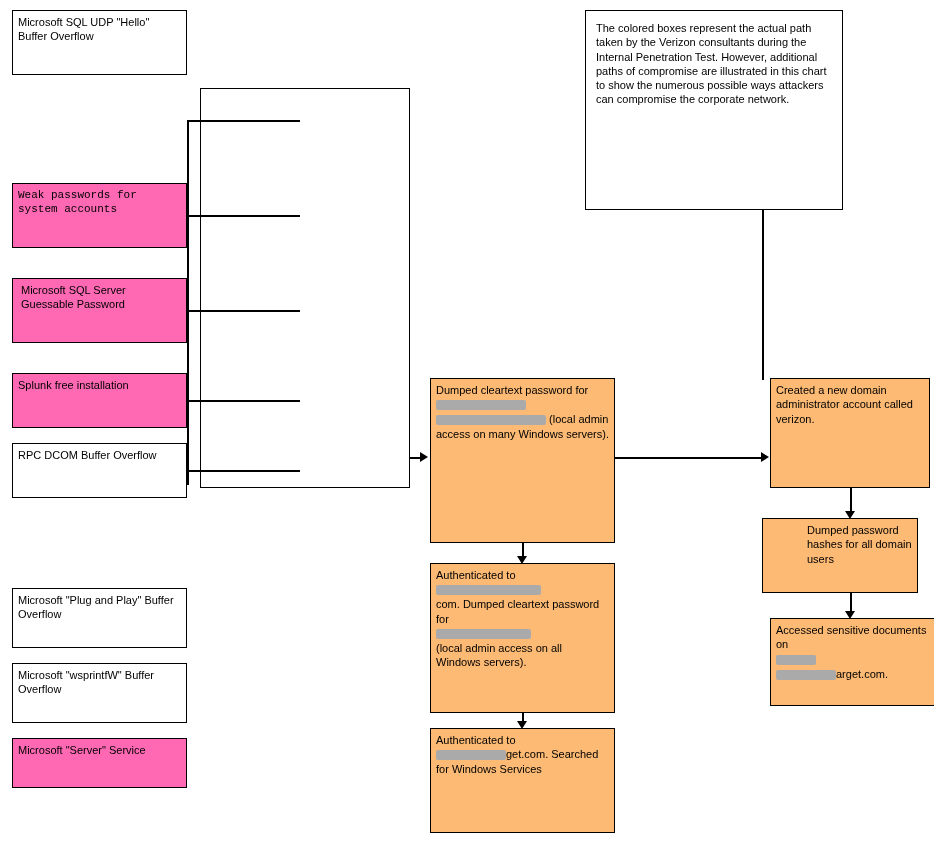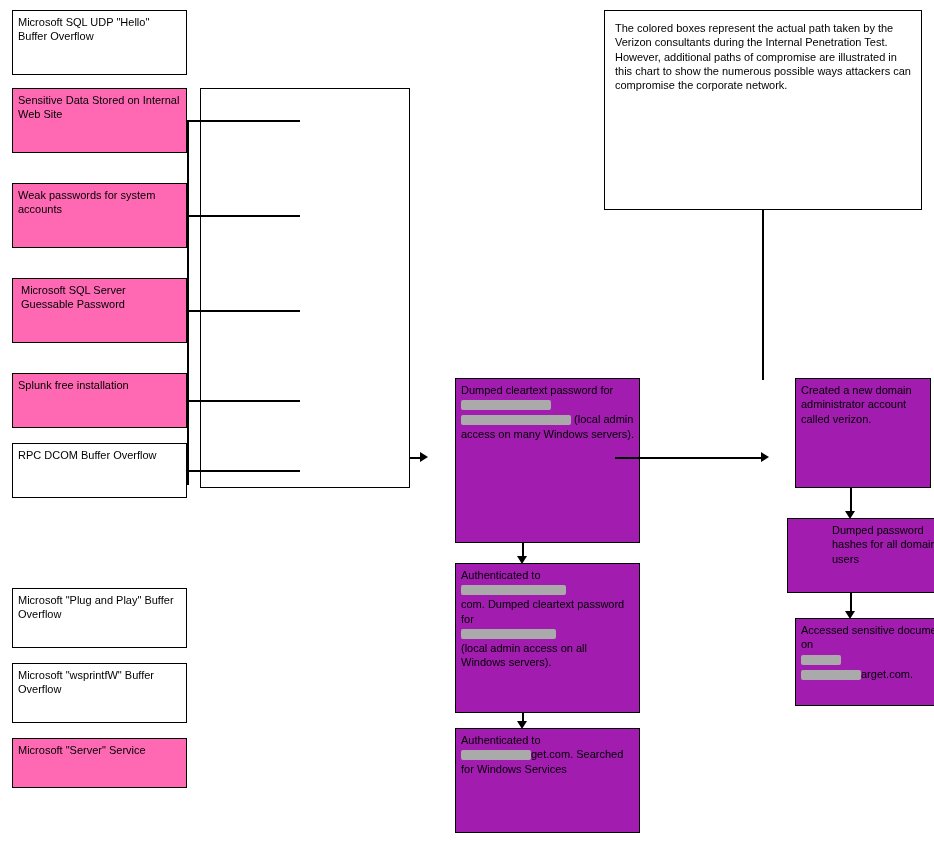--- a/index.html
+++ b/index.html
@@ -23,23 +23,22 @@
       padding: 4px 5px;
       font-size: 11px;
       line-height: 1.3;
       background: #fff;
     }
     .box.pink {
       background: #FF69B4;
       color: #000;
     }
     .box.violet {
-      background: #a21caf;
+      background: #fdba74;
       color: #000;
-      margin-left: 25px;
     }
     .box.white {
       background: #fff;
     }
     .connector {
       position: absolute;
       background: #000;
     }
     .connector.h { height: 1.5px; }
     .connector.v { width: 1.5px; }
@@ -68,25 +67,22 @@
   </style>
 </head>
 <body>
 
 <div class="diagram-container">
 
   <div class="box white" style="left:12px;top:10px;width:175px;min-height:65px;">
     <span>Microsoft SQL UDP "Hello" Buffer Overflow</span>
   </div>
 
-  <div class="box pink" style="left:12px;top:88px;width:175px;min-height:65px;">
-    <span>Sensitive Data Stored on Internal Web Site</span>
-  </div>
 
-  <div class="box pink" style="left:12px;top:183px;width:175px;min-height:65px;">
+  <div class="box pink" style="left:12px;top:183px;width:175px;min-height:65px;font-family:Liberation Mono, monospace;">
     <span>Weak passwords for system accounts</span>
   </div>
 
   <div class="box pink" style="left:12px;top:278px;width:175px;min-height:65px;padding-left:8px;">
     <span>Microsoft SQL Server Guessable Password</span>
   </div>
 
   <div class="box pink" style="left:12px;top:373px;width:175px;min-height:55px;">
     <span>Splunk free installation</span>
   </div>
@@ -101,21 +97,21 @@
   </div>
 
   <div class="box white" style="left:12px;top:663px;width:175px;min-height:60px;">
     <span>Microsoft "wsprintfW" Buffer Overflow</span>
   </div>
 
   <div class="box pink" style="left:12px;top:738px;width:175px;min-height:50px;">
     <span>Microsoft "Server" Service</span>
   </div>
 
-  <div class="box white" style="left:604px;top:10px;width:318px;min-height:200px;padding:10px;">
+  <div class="box white" style="left:585px;top:10px;width:258px;min-height:200px;padding:10px;">
     <span>The colored boxes represent the actual path taken by the Verizon consultants during the Internal Penetration Test.  However, additional paths of compromise are illustrated in this chart to show the numerous possible ways attackers can compromise the corporate network.</span>
   </div>
 
   <div class="connector v" style="left:187px;top:120px;height:365px;"></div>
 
   <div class="connector h" style="left:187px;top:120px;width:113px;"></div>
 
   <div class="connector h" style="left:187px;top:215px;width:113px;"></div>
 
   <div class="connector h" style="left:187px;top:310px;width:113px;"></div>
@@ -150,21 +146,21 @@
   <div class="arrow-down" style="left:517px;top:721px;"></div>
 
   <div class="box violet" style="left:430px;top:728px;width:185px;min-height:105px;">
     <span>Authenticated to<br>
     <span class="blurred" style="width:70px;background:#aaa;display:inline-block;height:10px;margin:2px 0;"> </span>get.com. Searched for Windows Services</span>
   </div>
 
   <div class="connector h" style="left:615px;top:457px;width:148px;"></div>
   <div class="arrow-right" style="left:761px;top:452px;"></div>
 
-  <div class="box violet" style="left:770px;top:378px;width:136px;min-height:110px;">
+  <div class="box violet" style="left:770px;top:378px;width:160px;min-height:110px;">
     <span>Created a new domain administrator account called verizon.</span>
   </div>
 
   <div class="connector v" style="left:850px;top:488px;height:25px;"></div>
   <div class="arrow-down" style="left:845px;top:511px;"></div>
 
   <div class="box violet" style="left:762px;top:518px;width:156px;min-height:75px;padding-left:44px;">
     <span>Dumped password hashes for all domain users</span>
   </div>
 

